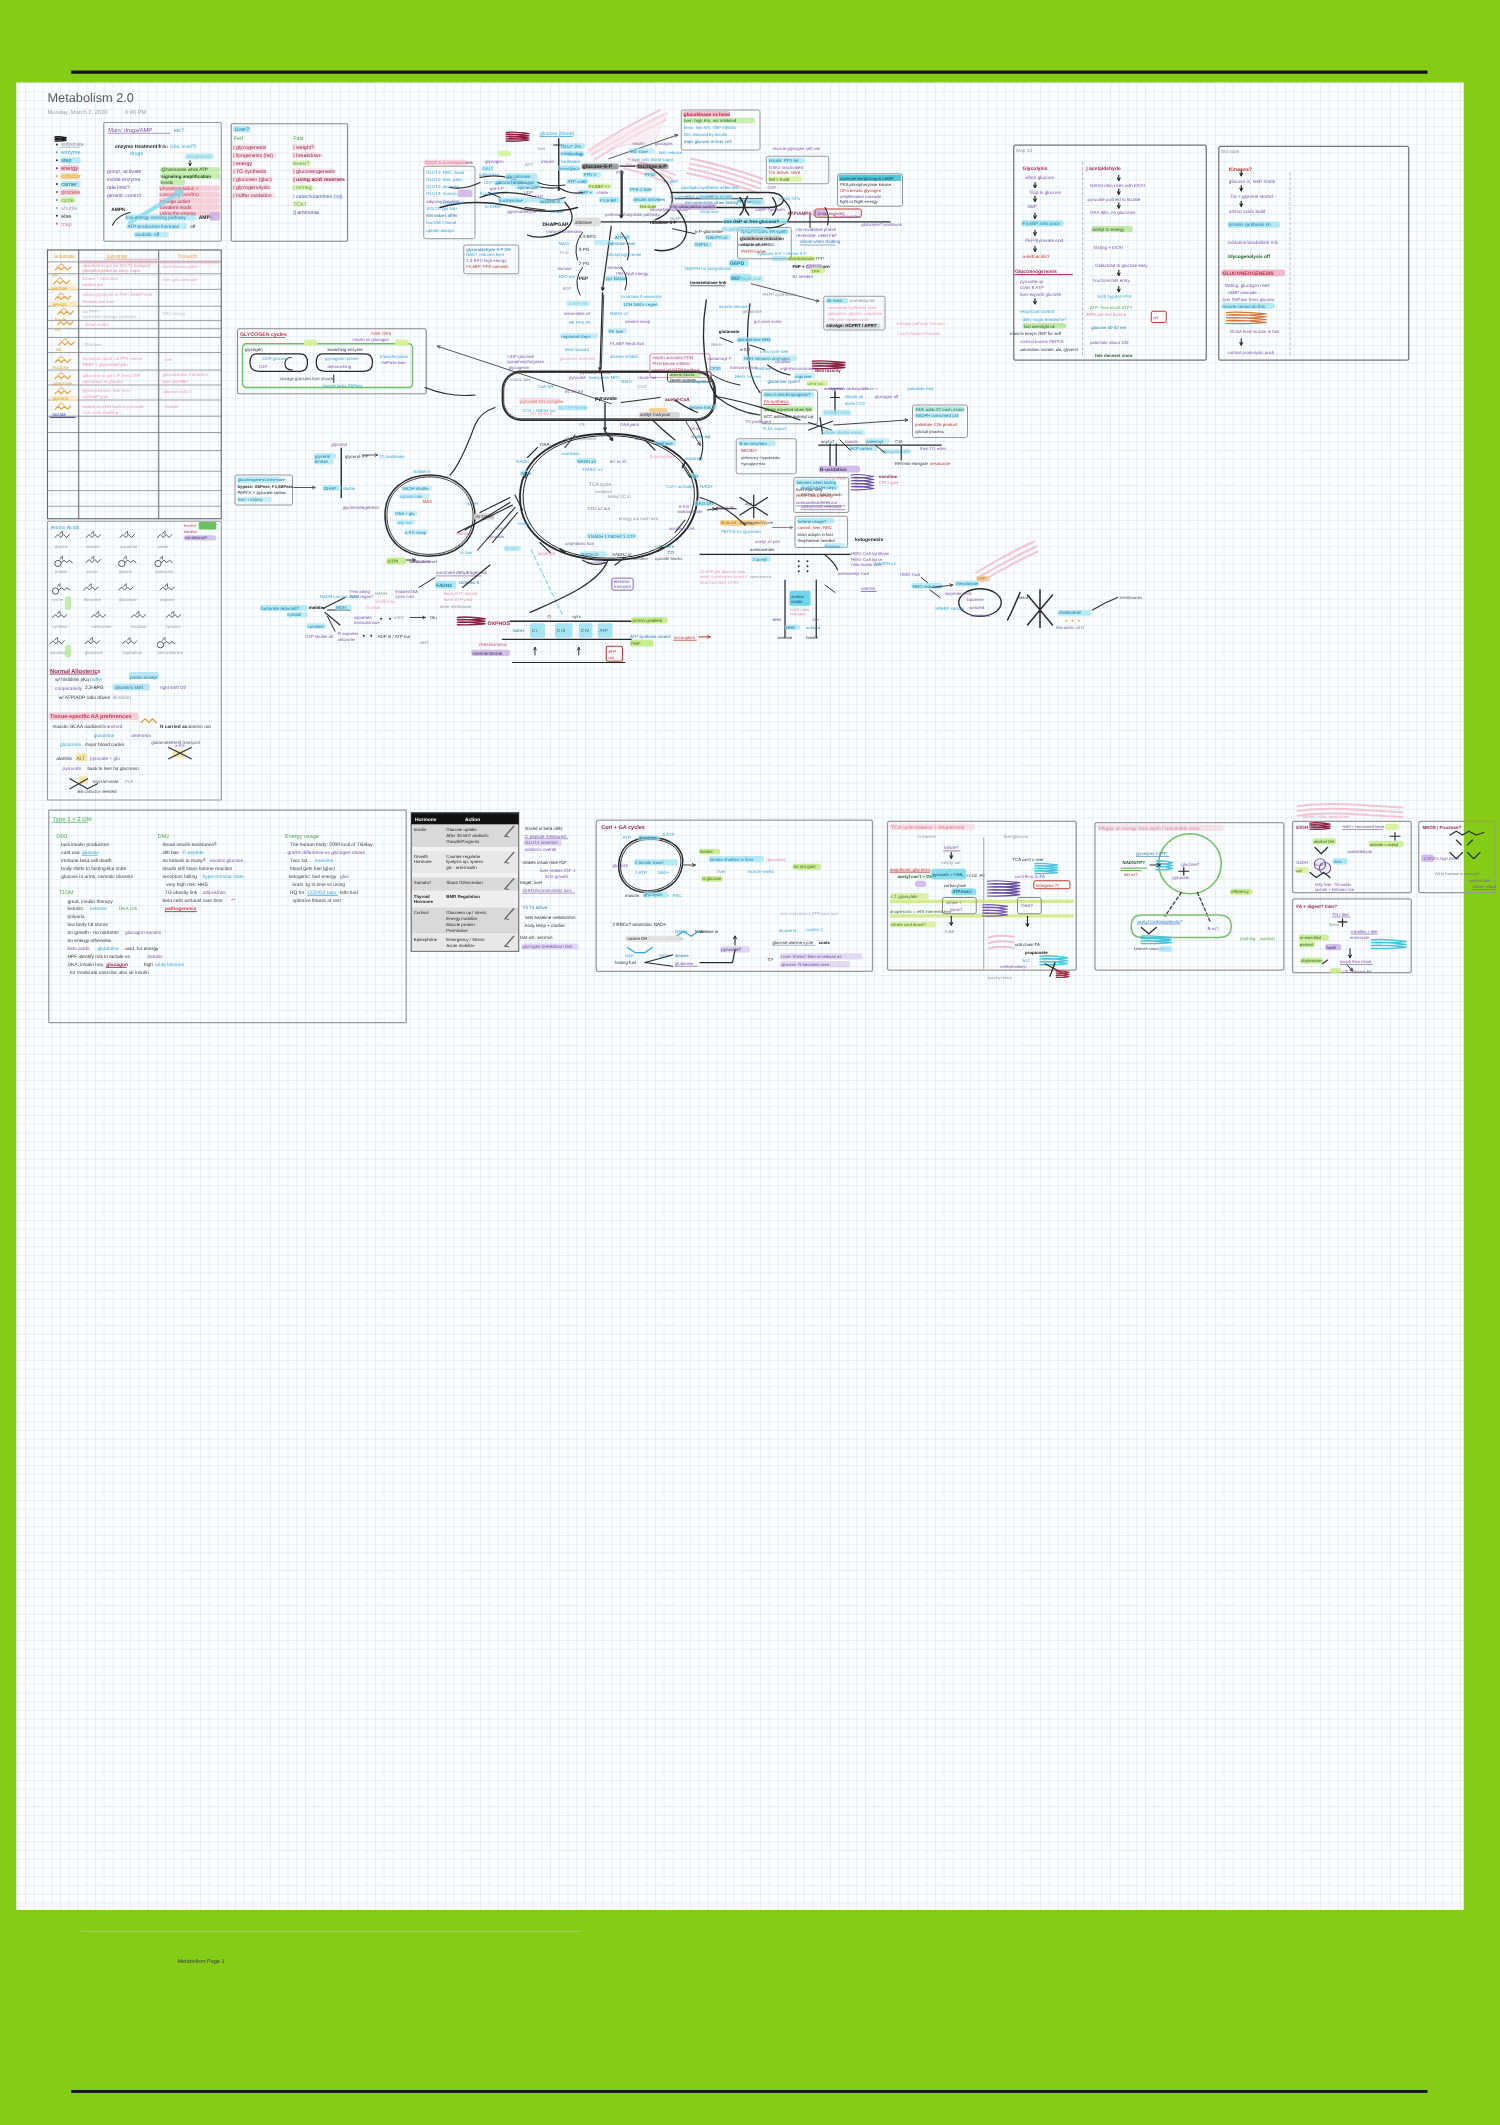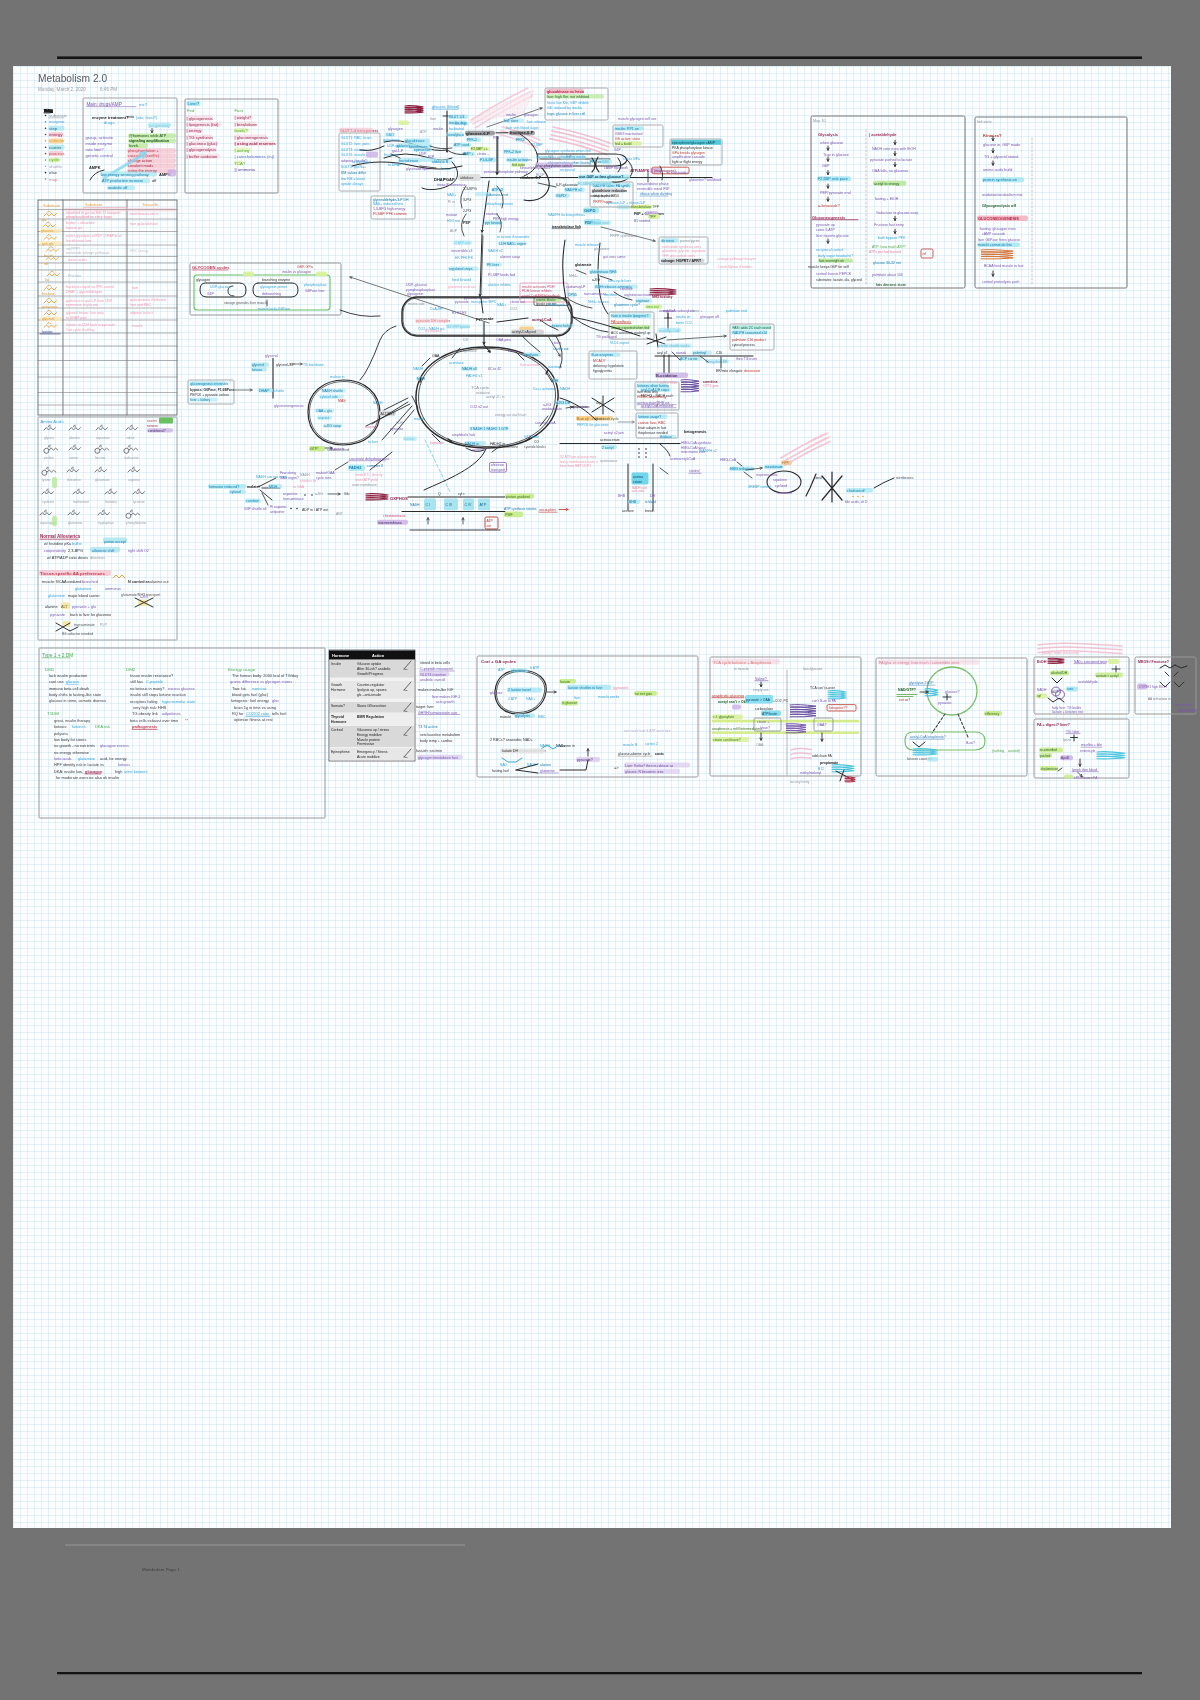--- a/index.html
+++ b/index.html
@@ -1,14 +1,14 @@
 <!DOCTYPE html>
 <html><head><meta charset="utf-8"><title>Metabolism 2.0</title><style>
 html,body{margin:0;padding:0;background:#ffffff;}
-#page{position:relative;width:1200px;height:1700px;background:#737373;overflow:hidden;}
+#page{position:relative;width:1200px;height:1700px;background:#84cc16;overflow:hidden;}
 #grid{position:absolute;left:13px;top:66px;width:1158px;height:1462px;
 background-color:#fcfdff;
 background-image:linear-gradient(to right,rgba(168,210,232,0.29) 0.9px,transparent 0.9px),
 linear-gradient(to bottom,rgba(168,210,232,0.29) 0.9px,transparent 0.9px);
 background-size:7px 7px;}
 svg{position:absolute;left:0;top:0;}
 svg text{font-family:"Liberation Sans","Liberation Sans",sans-serif;}
 </style></head><body>
 <div id="page">
     <div id="grid"></div>

